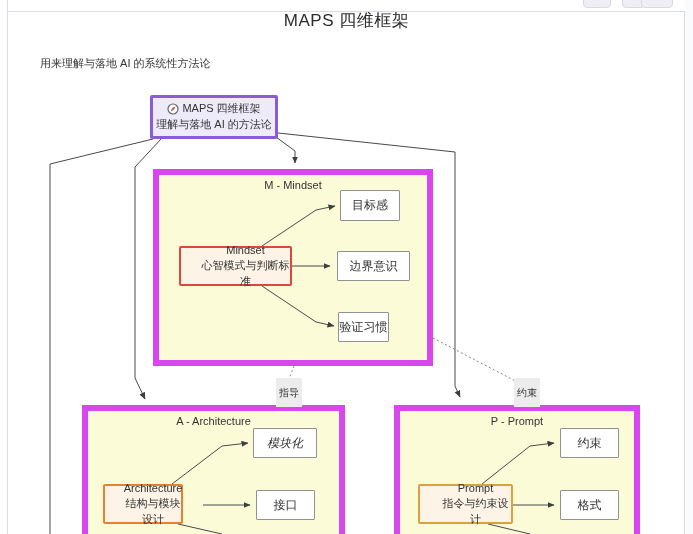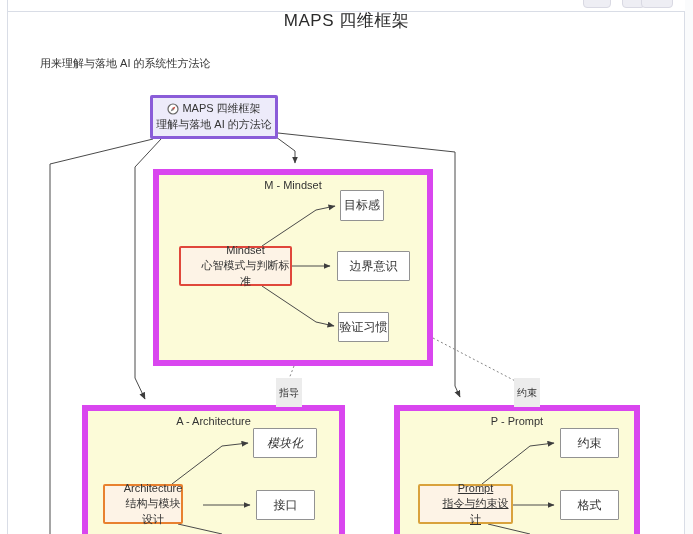--- a/index.html
+++ b/index.html
@@ -24,21 +24,21 @@
   
   .node{position:absolute;box-sizing:border-box;display:flex;flex-direction:column;
     align-items:center;justify-content:center;text-align:center;background:#fff;}
   .root-node{border:3px solid #8a5cd8;background:#edebfa;border-radius:2px;
     font-size:11px;line-height:1.45;color:#333;}
   .root-line1{display:flex;align-items:center;gap:3px;}
   .center-node{background:#fdf3e6;border-width:2px;border-style:solid;border-radius:2px;
     font-size:11px;line-height:1.4;color:#333;padding-left:20px;}
   .center-mindset{border-color:#e0473b;}
   .center-architecture{border-color:#e8812f;}
-  .center-prompt{border-color:#d9a23c;text-decoration:underline;}
+  .center-prompt{border-color:#d9a23c;}
   .leaf{border:1px solid #929292;border-radius:1px;font-size:12px;color:#333;}
   
   .edge-chip{position:absolute;background:#ececec;color:#333;font-size:10px;
     padding:8px 3px;line-height:13px;}
   svg.wires{position:absolute;left:0;top:0;pointer-events:none;}
 </style>
 </head>
 <body>
 
 <div class="panel-line" style="left:7px;top:0;width:1px;height:534px;"></div>
@@ -113,21 +113,21 @@
     </span>
     <span>MAPS 四维框架</span>
   </div>
   <div>理解与落地 AI 的方法论</div>
 </div>
 
 <div class="node center-node center-mindset" style="left:179px;top:246px;width:113px;height:40px;">
   <div>Mindset</div>
   <div>心智模式与判断标准</div>
 </div>
-<div class="node leaf" style="left:340px;top:190px;width:44px;height:31px;">目标感</div>
+<div class="node leaf" style="left:340px;top:190px;width:60px;height:31px;">目标感</div>
 <div class="node leaf" style="left:337px;top:251px;width:73px;height:30px;">边界意识</div>
 <div class="node leaf" style="left:338px;top:312px;width:51px;height:30px;">验证习惯</div>
 
 <div class="node center-node center-architecture" style="left:103px;top:484px;width:80px;height:40px;">
   <div>Architecture</div>
   <div>结构与模块设计</div>
 </div>
 <div class="node leaf" style="left:253px;top:428px;width:64px;height:30px;font-style:italic;">模块化</div>
 <div class="node leaf" style="left:256px;top:490px;width:59px;height:30px;">接口</div>
 

